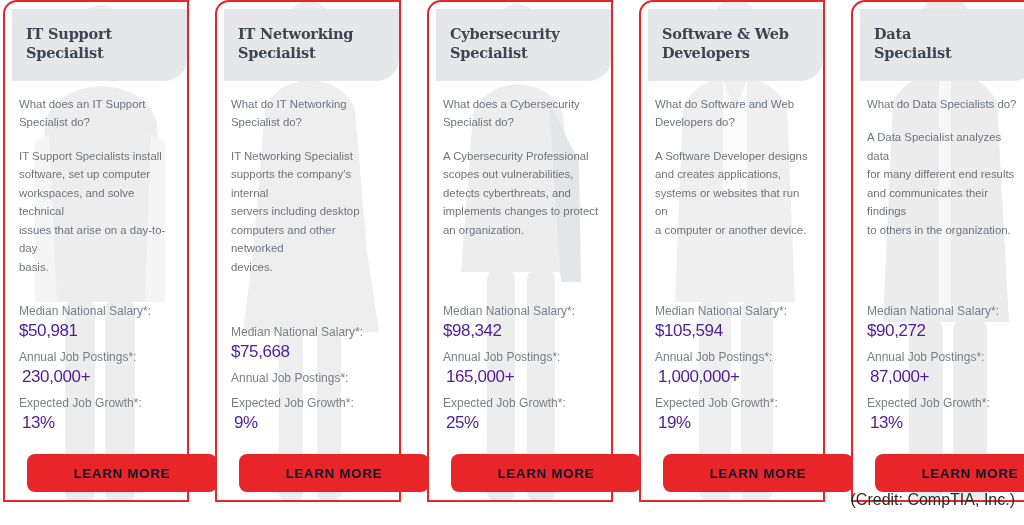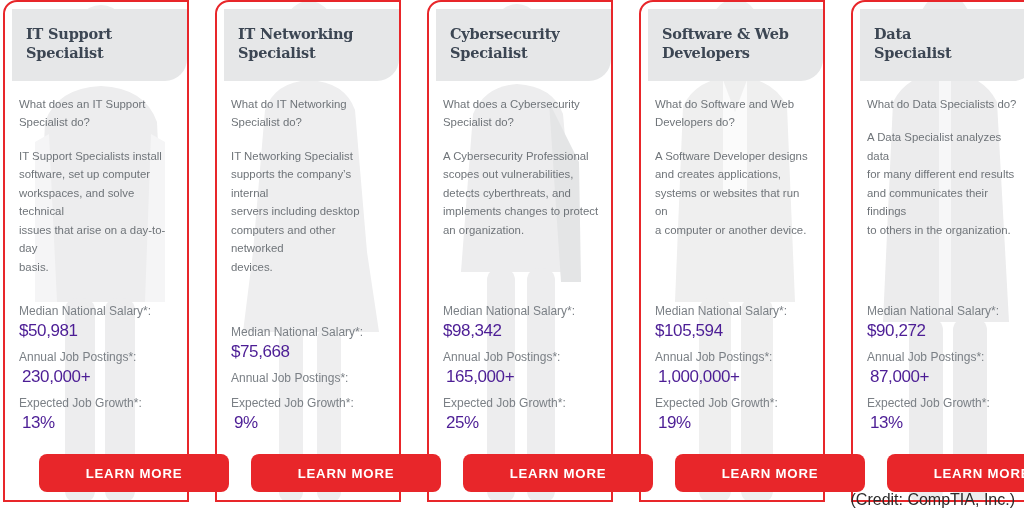--- a/index.html
+++ b/index.html
@@ -131,26 +131,26 @@
   }
   .stat-value.v-salary { padding-left: 0; }
 
   .cta-wrap {
     position: relative;
     height: 56px;
   }
 
   .cta {
     position: absolute;
-    left: 20px;
+    left: 8px;
     top: 10px;
     width: 190px;
     height: 38px;
     background: #e8262a;
-    color: #ffffff;
+    color: #0f172a;
     border: none;
     border-radius: 8px 8px 8px 8px;
     font-family: "Liberation Sans", sans-serif;
     font-weight: bold;
     font-size: 13.2px;
     letter-spacing: 0.8px;
     cursor: pointer;
     display: flex;
     align-items: center;
     justify-content: center;

